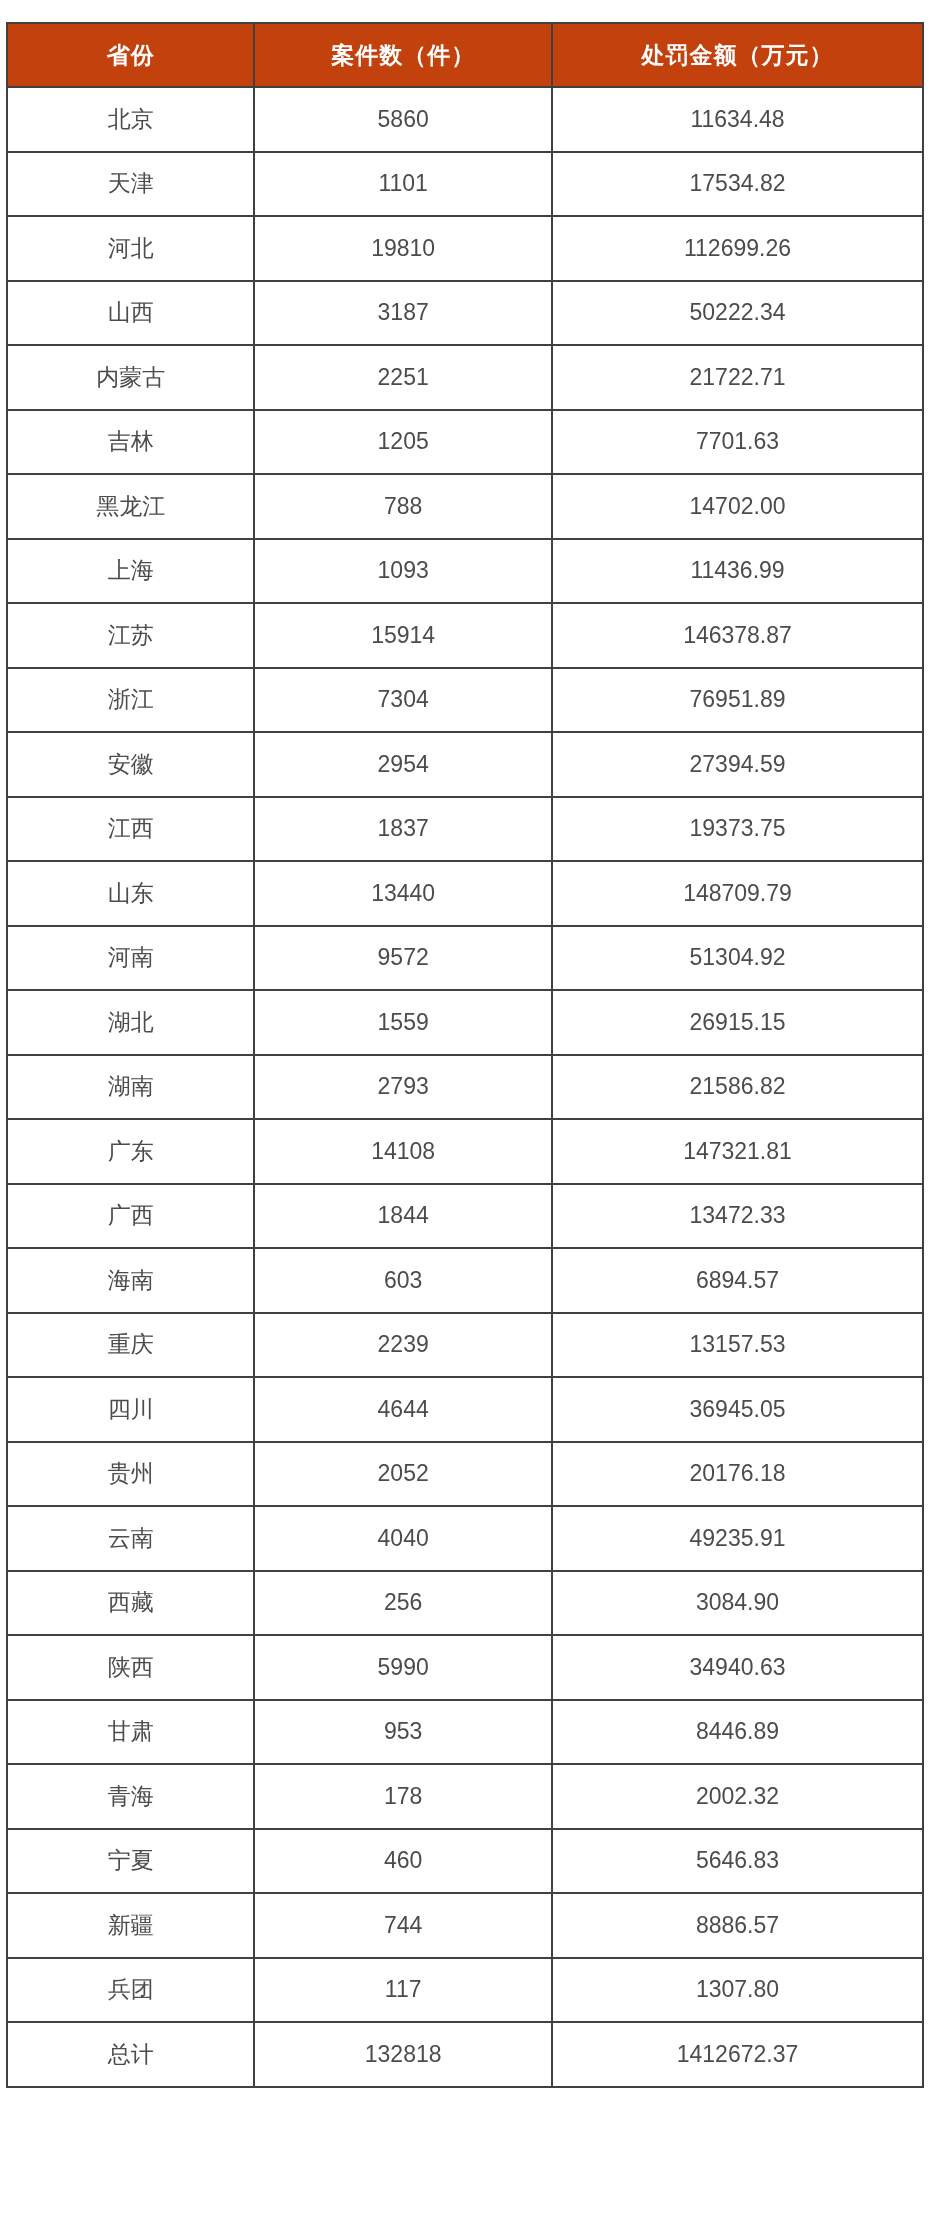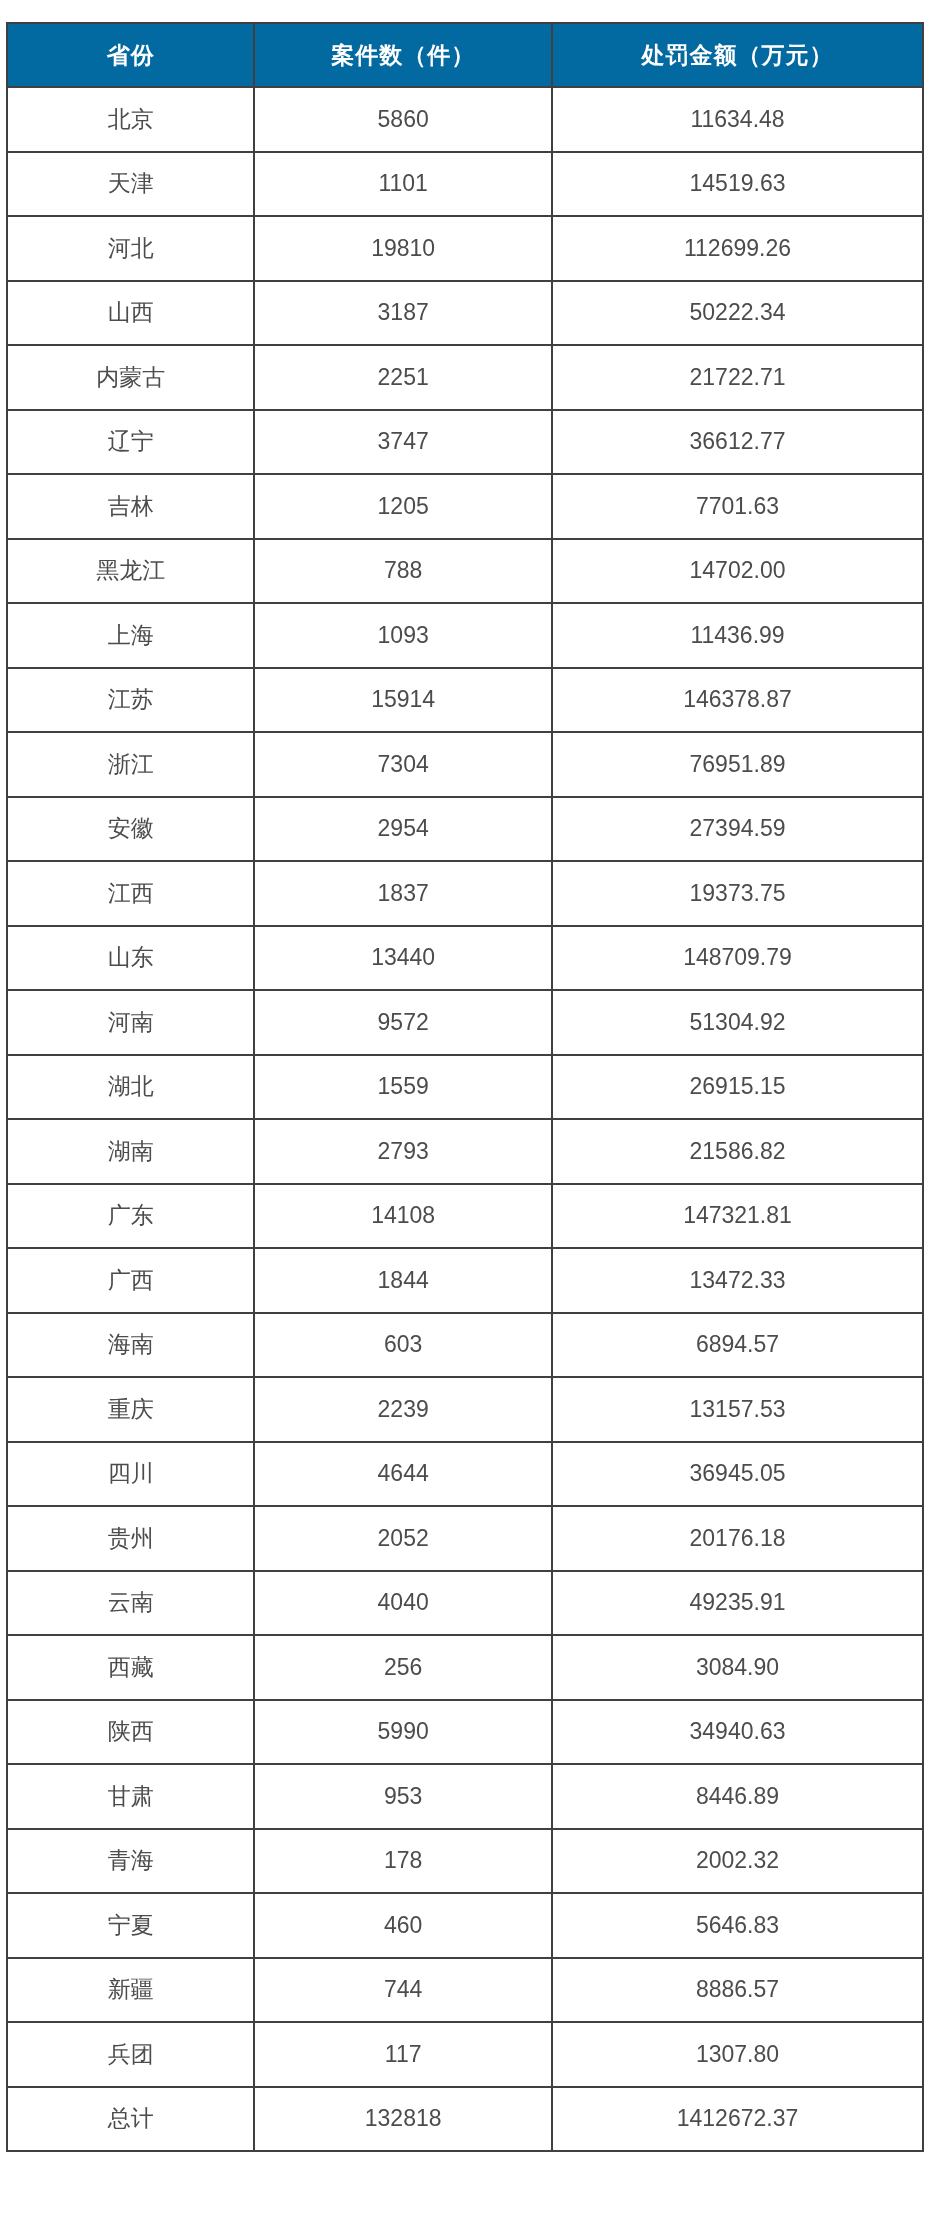--- a/index.html
+++ b/index.html
@@ -58,57 +58,52 @@
 
 <div class="page">
   <div class="table-wrap">
     <table class="penalty-table">
       <colgroup>
         <col class="c-province">
         <col class="c-cases">
         <col class="c-amount">
       </colgroup>
       <thead>
-        <tr style="background: #0369a1; color: rgb(255, 255, 255);">
+        <tr style="background: #c2410c; color: rgb(255, 255, 255);">
           <th>省份</th>
           <th>案件数（件）</th>
           <th>处罚金额（万元）</th>
         </tr>
       </thead>
       <tbody id="table-body">
 
       <tr>
             <td>北京</td>
             <td>5860</td>
             <td>11634.48</td>
           </tr>
           <tr>
             <td>天津</td>
             <td>1101</td>
-            <td>14519.63</td>
+            <td>17534.82</td>
           </tr>
           <tr>
             <td>河北</td>
             <td>19810</td>
             <td>112699.26</td>
           </tr>
           <tr>
             <td>山西</td>
             <td>3187</td>
             <td>50222.34</td>
           </tr>
           <tr>
             <td>内蒙古</td>
             <td>2251</td>
             <td>21722.71</td>
-          </tr>
-          <tr>
-            <td>辽宁</td>
-            <td>3747</td>
-            <td>36612.77</td>
           </tr>
           <tr>
             <td>吉林</td>
             <td>1205</td>
             <td>7701.63</td>
           </tr>
           <tr>
             <td>黑龙江</td>
             <td>788</td>
             <td>14702.00</td>

